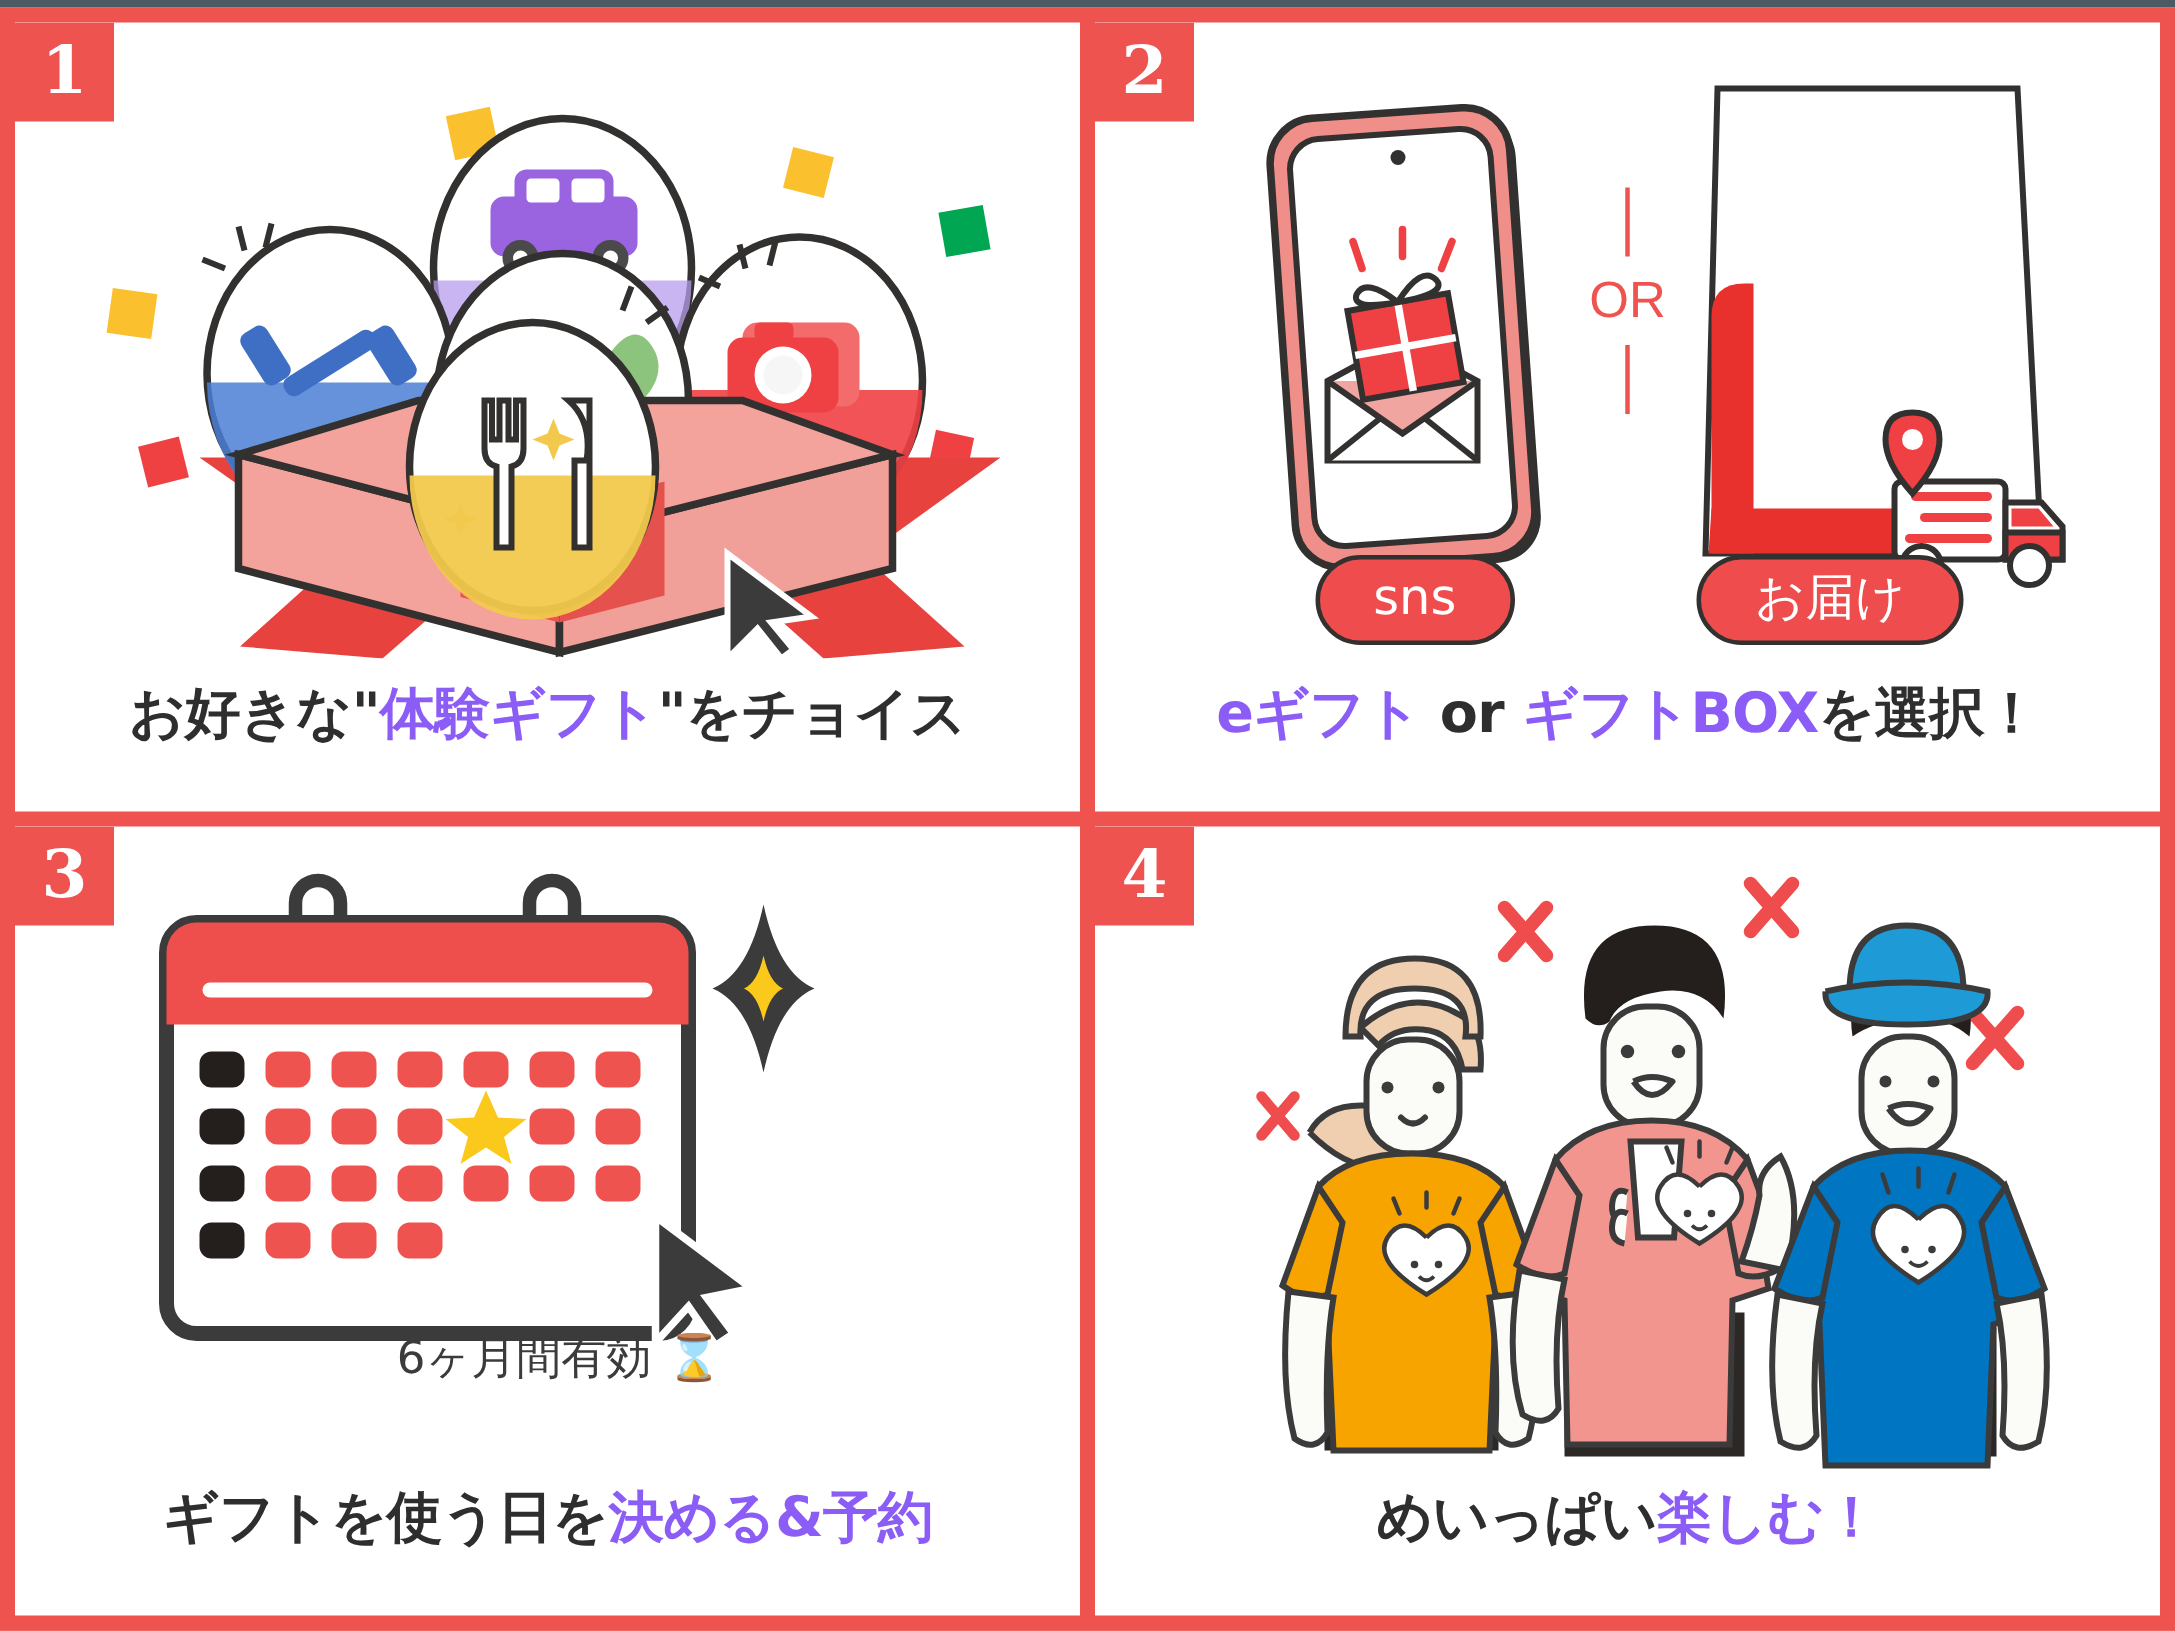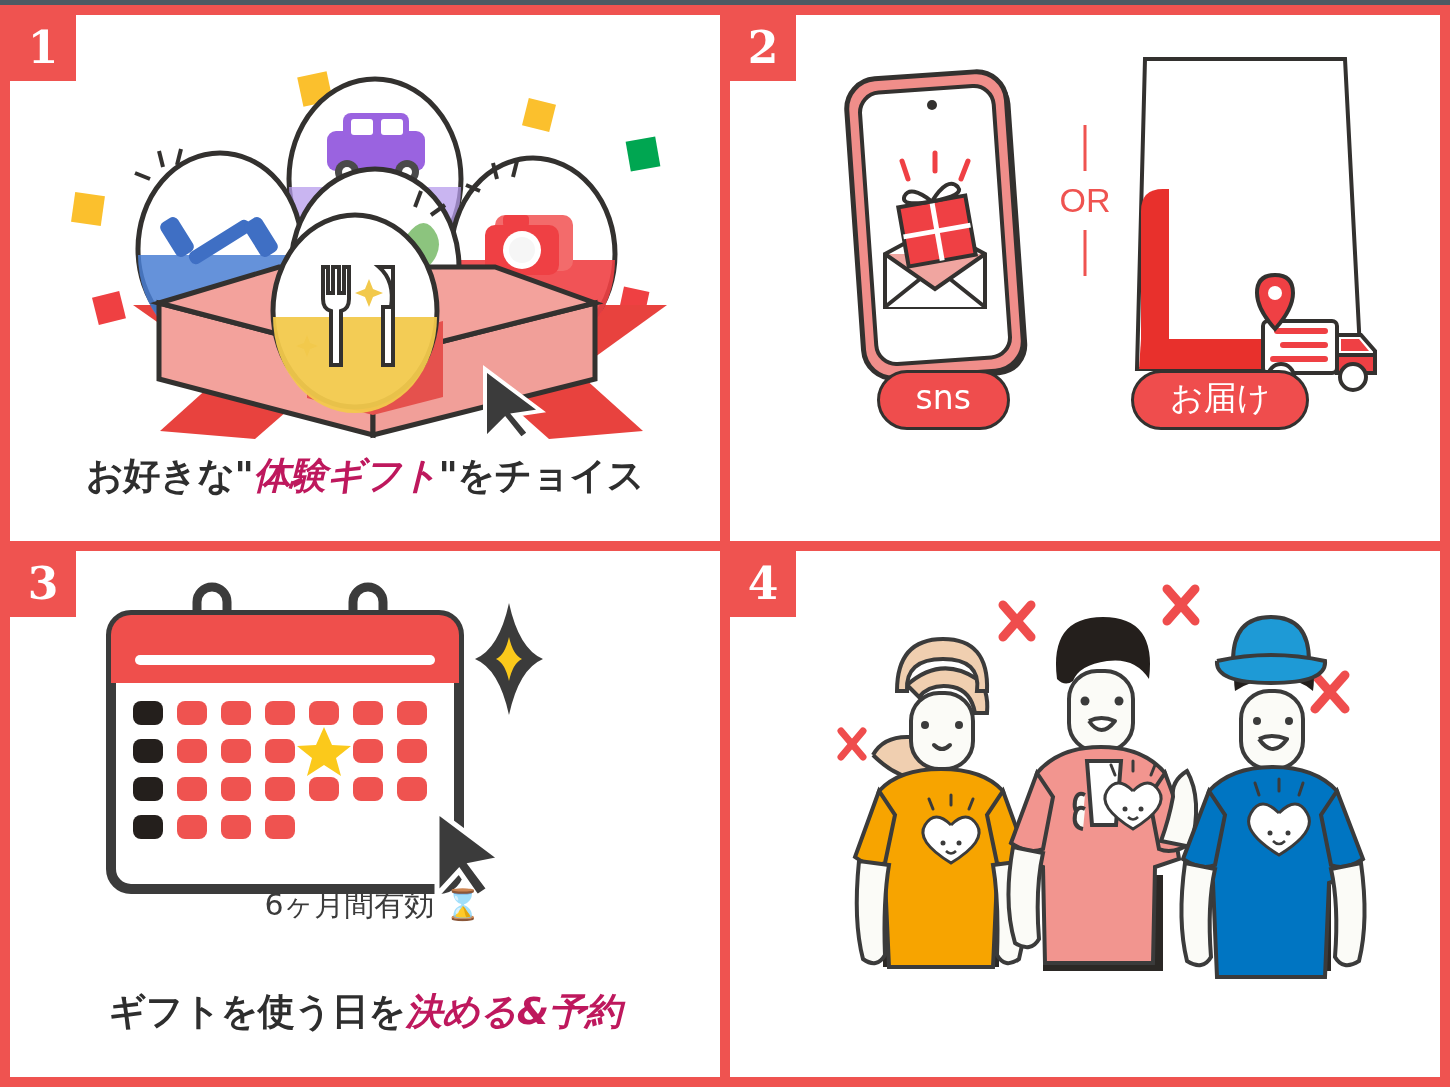--- a/index.html
+++ b/index.html
@@ -56,21 +56,21 @@
     position:absolute;
     left:0;right:0;bottom:40px;
     text-align:center;
     font-size:37px;
     font-weight:bold;
     color:#2e2e2e;
     letter-spacing:-0.5px;
     white-space:nowrap;
     font-family:"DejaVu Sans","Liberation Sans",sans-serif;
   }
-  .caption .hl{color:#be185d;font-style:italic;}
+  .caption .hl{color:#8b5cf6;}
 
   
   .pill-row{
     position:absolute;left:16px;right:0;top:355px;
     display:flex;justify-content:space-around;
     padding:0 70px;
     box-sizing:border-box;
   }
   .pill{
     background:#ef4d4d;
@@ -286,20 +286,23 @@
       <div class="bar"></div>
       <div class="or-text">OR</div>
       <div class="bar"></div>
     </div>
 
     <div class="pill-row">
       <div class="pill">sns</div>
       <div class="pill">お届け</div>
     </div>
 
+    <div class="caption">
+      <span class="hl">eギフト</span><span> or </span><span class="hl">ギフトBOX</span><span>を選択！</span>
+    </div>
   </div>
 
   <div class="step-card">
     <div class="step-badge">3</div>
 
     <div class="illustration">
       <svg width="560" height="330" viewBox="0 0 560 330" xmlns="http://www.w3.org/2000/svg">
 
         <g>
           <rect x="112" y="12" width="30" height="66" rx="15" fill="#ffffff" stroke="#3b3b3b" stroke-width="9"></rect>
@@ -471,15 +474,18 @@
             <g stroke="#3b3b3b" stroke-width="3" stroke-linecap="round">
               <line x1="504" y1="220" x2="500" y2="208"></line>
                 <line x1="524" y1="216" x2="524" y2="204"></line>
                 <line x1="544" y1="220" x2="548" y2="208"></line>
             </g>
           </g>
         </g>
       </svg>
     </div>
 
+    <div class="caption">
+      <span>めいっぱい</span><span class="hl">楽しむ！</span>
+    </div>
   </div>
 
 </div>
 
 </body></html>

